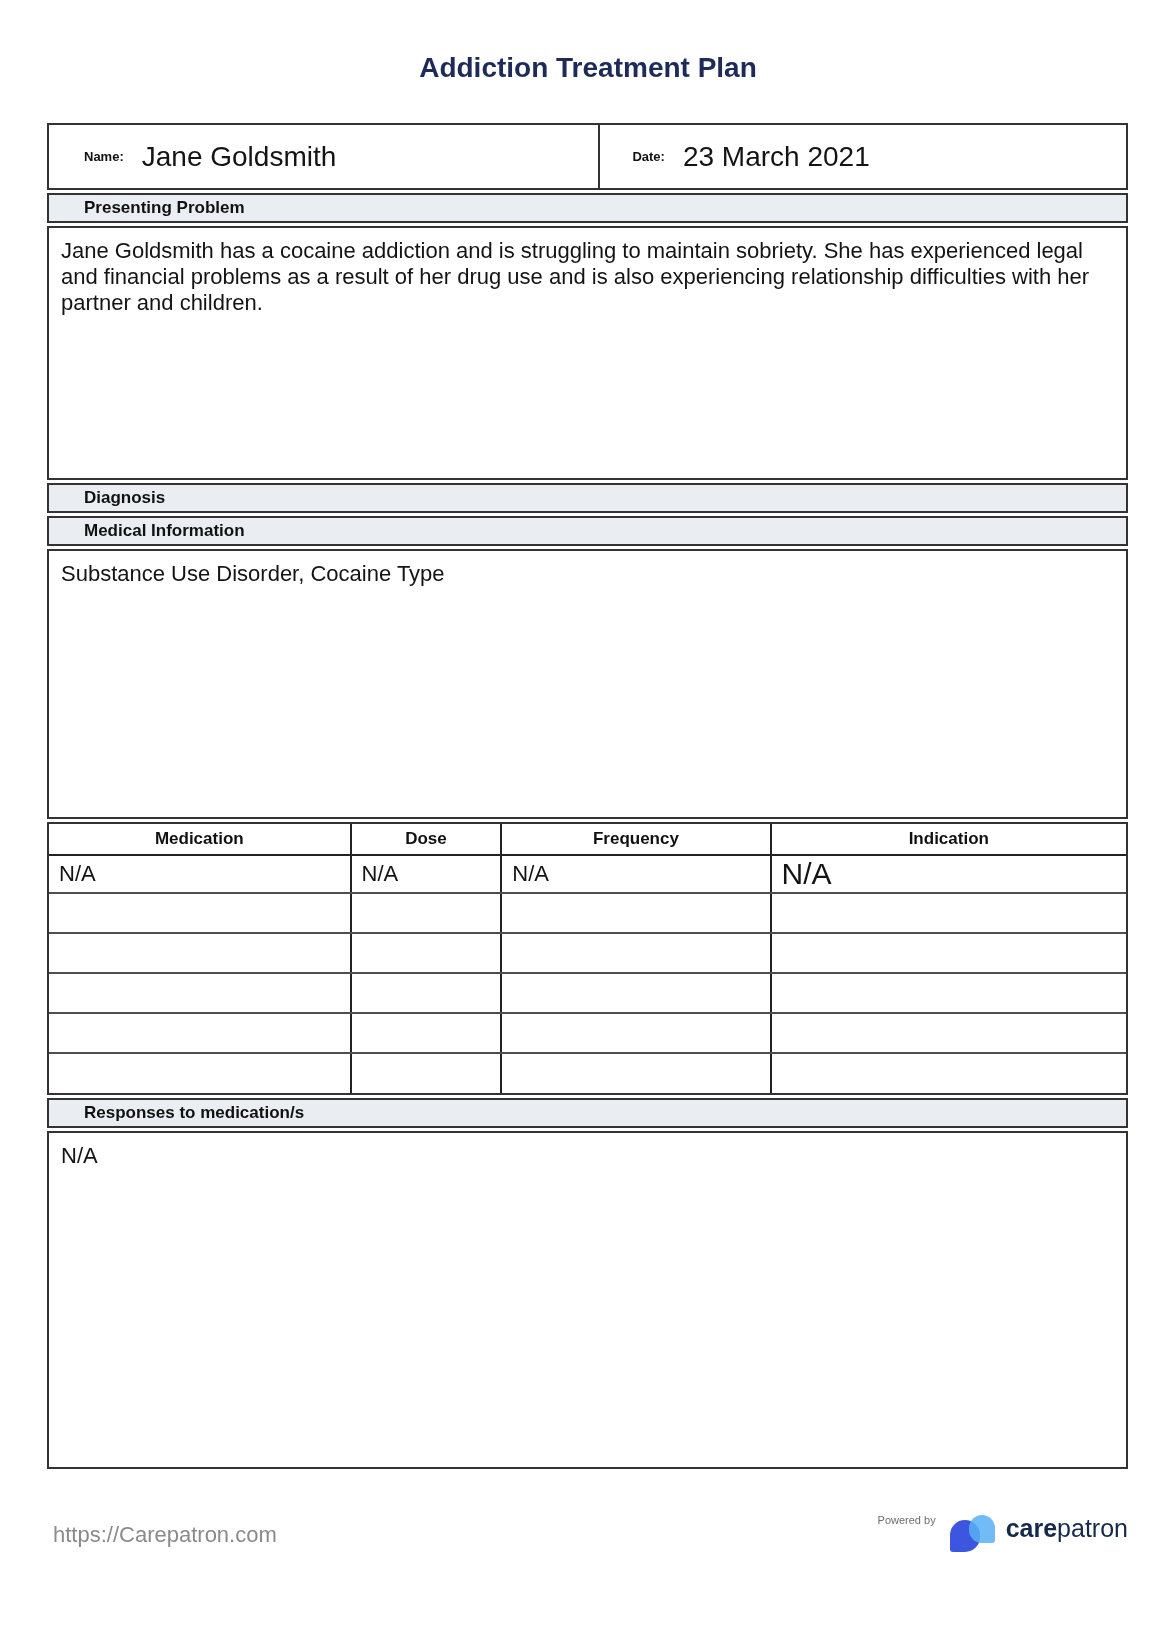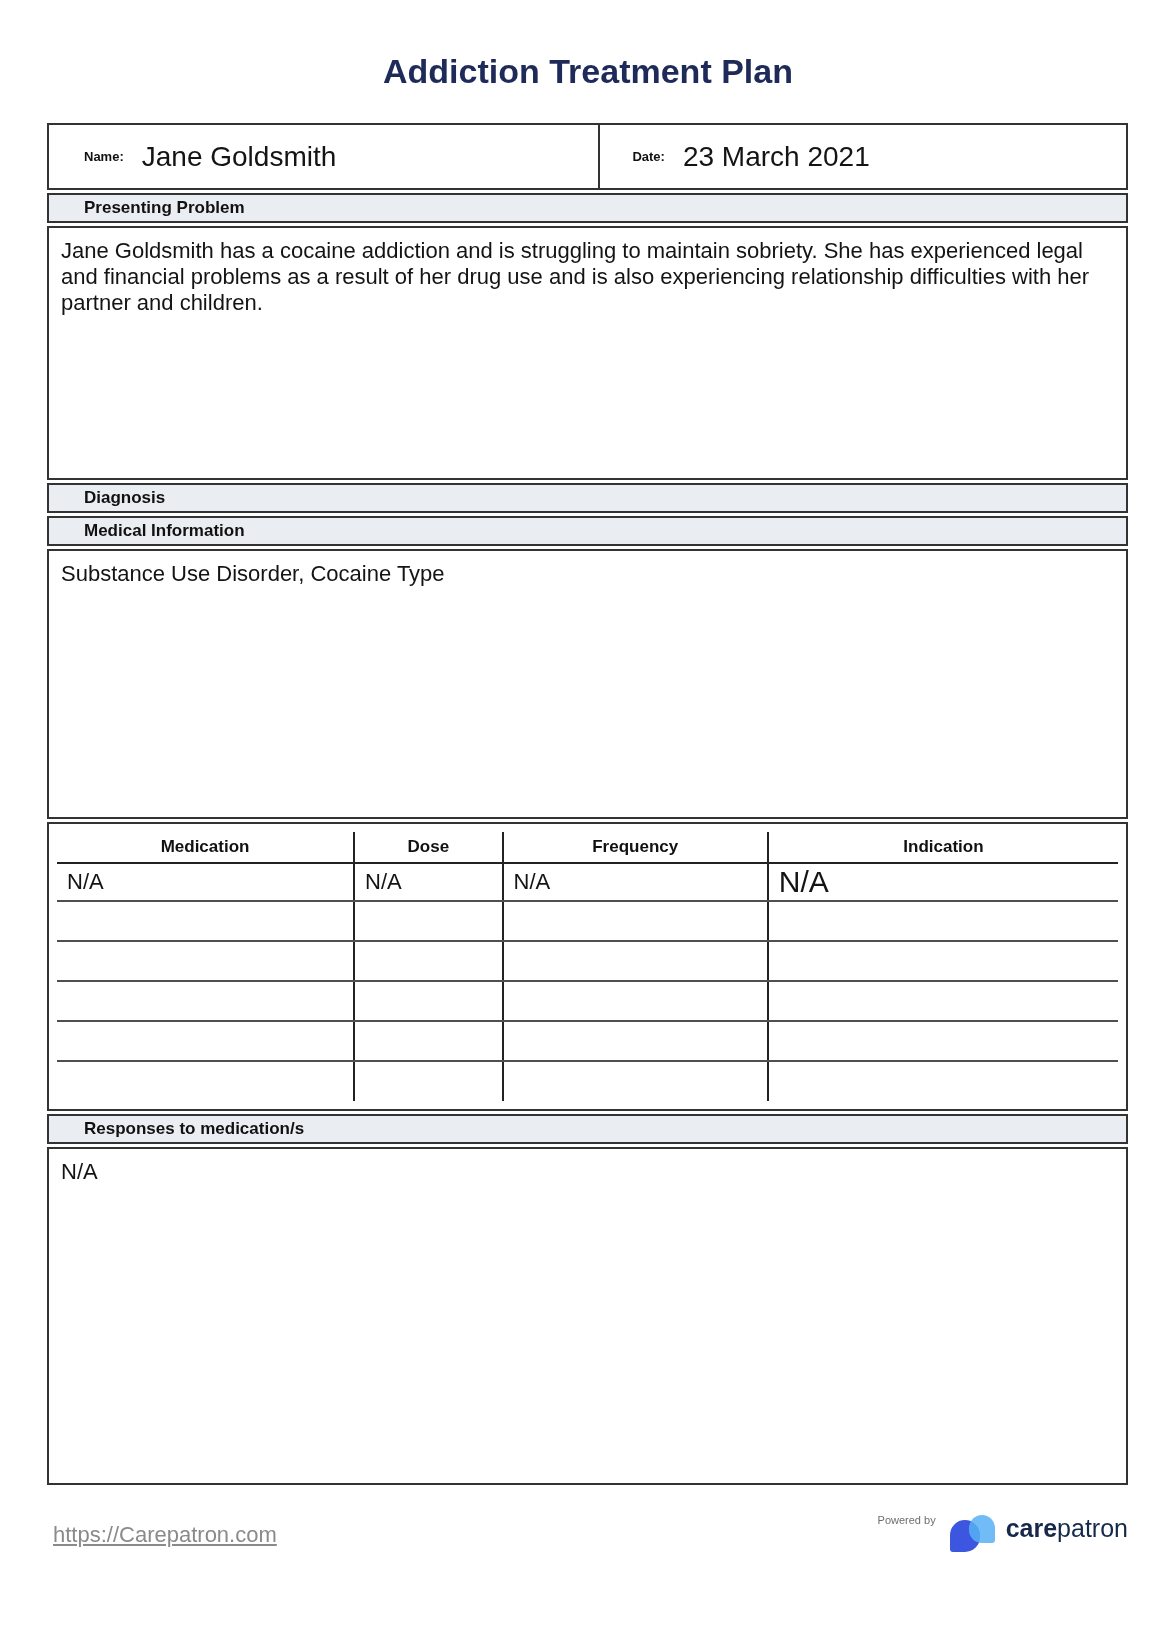--- a/index.html
+++ b/index.html
@@ -11,21 +11,21 @@
     background: #ffffff;
     font-family: "Liberation Sans", sans-serif;
     overflow: hidden;
   }
   .title {
     position: absolute;
     top: 52px;
     left: 0;
     width: 100%;
     text-align: center;
-    font-size: 34px;
+    font-size: 28px;
     font-weight: bold;
     color: #1e2a58;
   }
   .doc {
     position: absolute;
     left: 47px;
     top: 123px;
     width: 1081px;
   }
   .sec {
@@ -53,21 +53,21 @@
   .content {
     font-size: 22px;
     color: #141414;
     padding: 10px 12px;
     line-height: 26px;
   }
   .h-presenting { height: 254px; }
   .h-diagnosis  { height: 270px; }
   .h-responses  { height: 338px; }
   
-  .tablewrap { padding: 8px; }
+  .tablewrap { padding: 0; }
   table { width: 100%; border-collapse: collapse; table-layout: fixed; }
   col.c-med  { width: 28%; }
   col.c-dose { width: 14%; }
   col.c-freq { width: 25%; }
   col.c-ind  { width: 33%; }
   th, td { border-right: 2px solid #222222; padding: 0 10px; overflow: hidden; }
   th:last-child, td:last-child { border-right: none; }
   thead th {
     height: 31px;
     font-size: 17px;
@@ -89,21 +89,20 @@
   tr.empty-row td { height: 40px; }
   td.big-na { font-size: 30px; }
   
   .footer { position: absolute; left: 0; top: 1500px; width: 100%; height: 70px; }
   .site-link {
     position: absolute;
     left: 53px;
     top: 22px;
     font-size: 22px;
     color: #8a8a8a;
-    text-decoration: underline;
     cursor: pointer;
   }
   .brand {
     position: absolute;
     right: 48px;
     top: 14px;
     height: 44px;
     display: flex;
     align-items: flex-start;
   }

